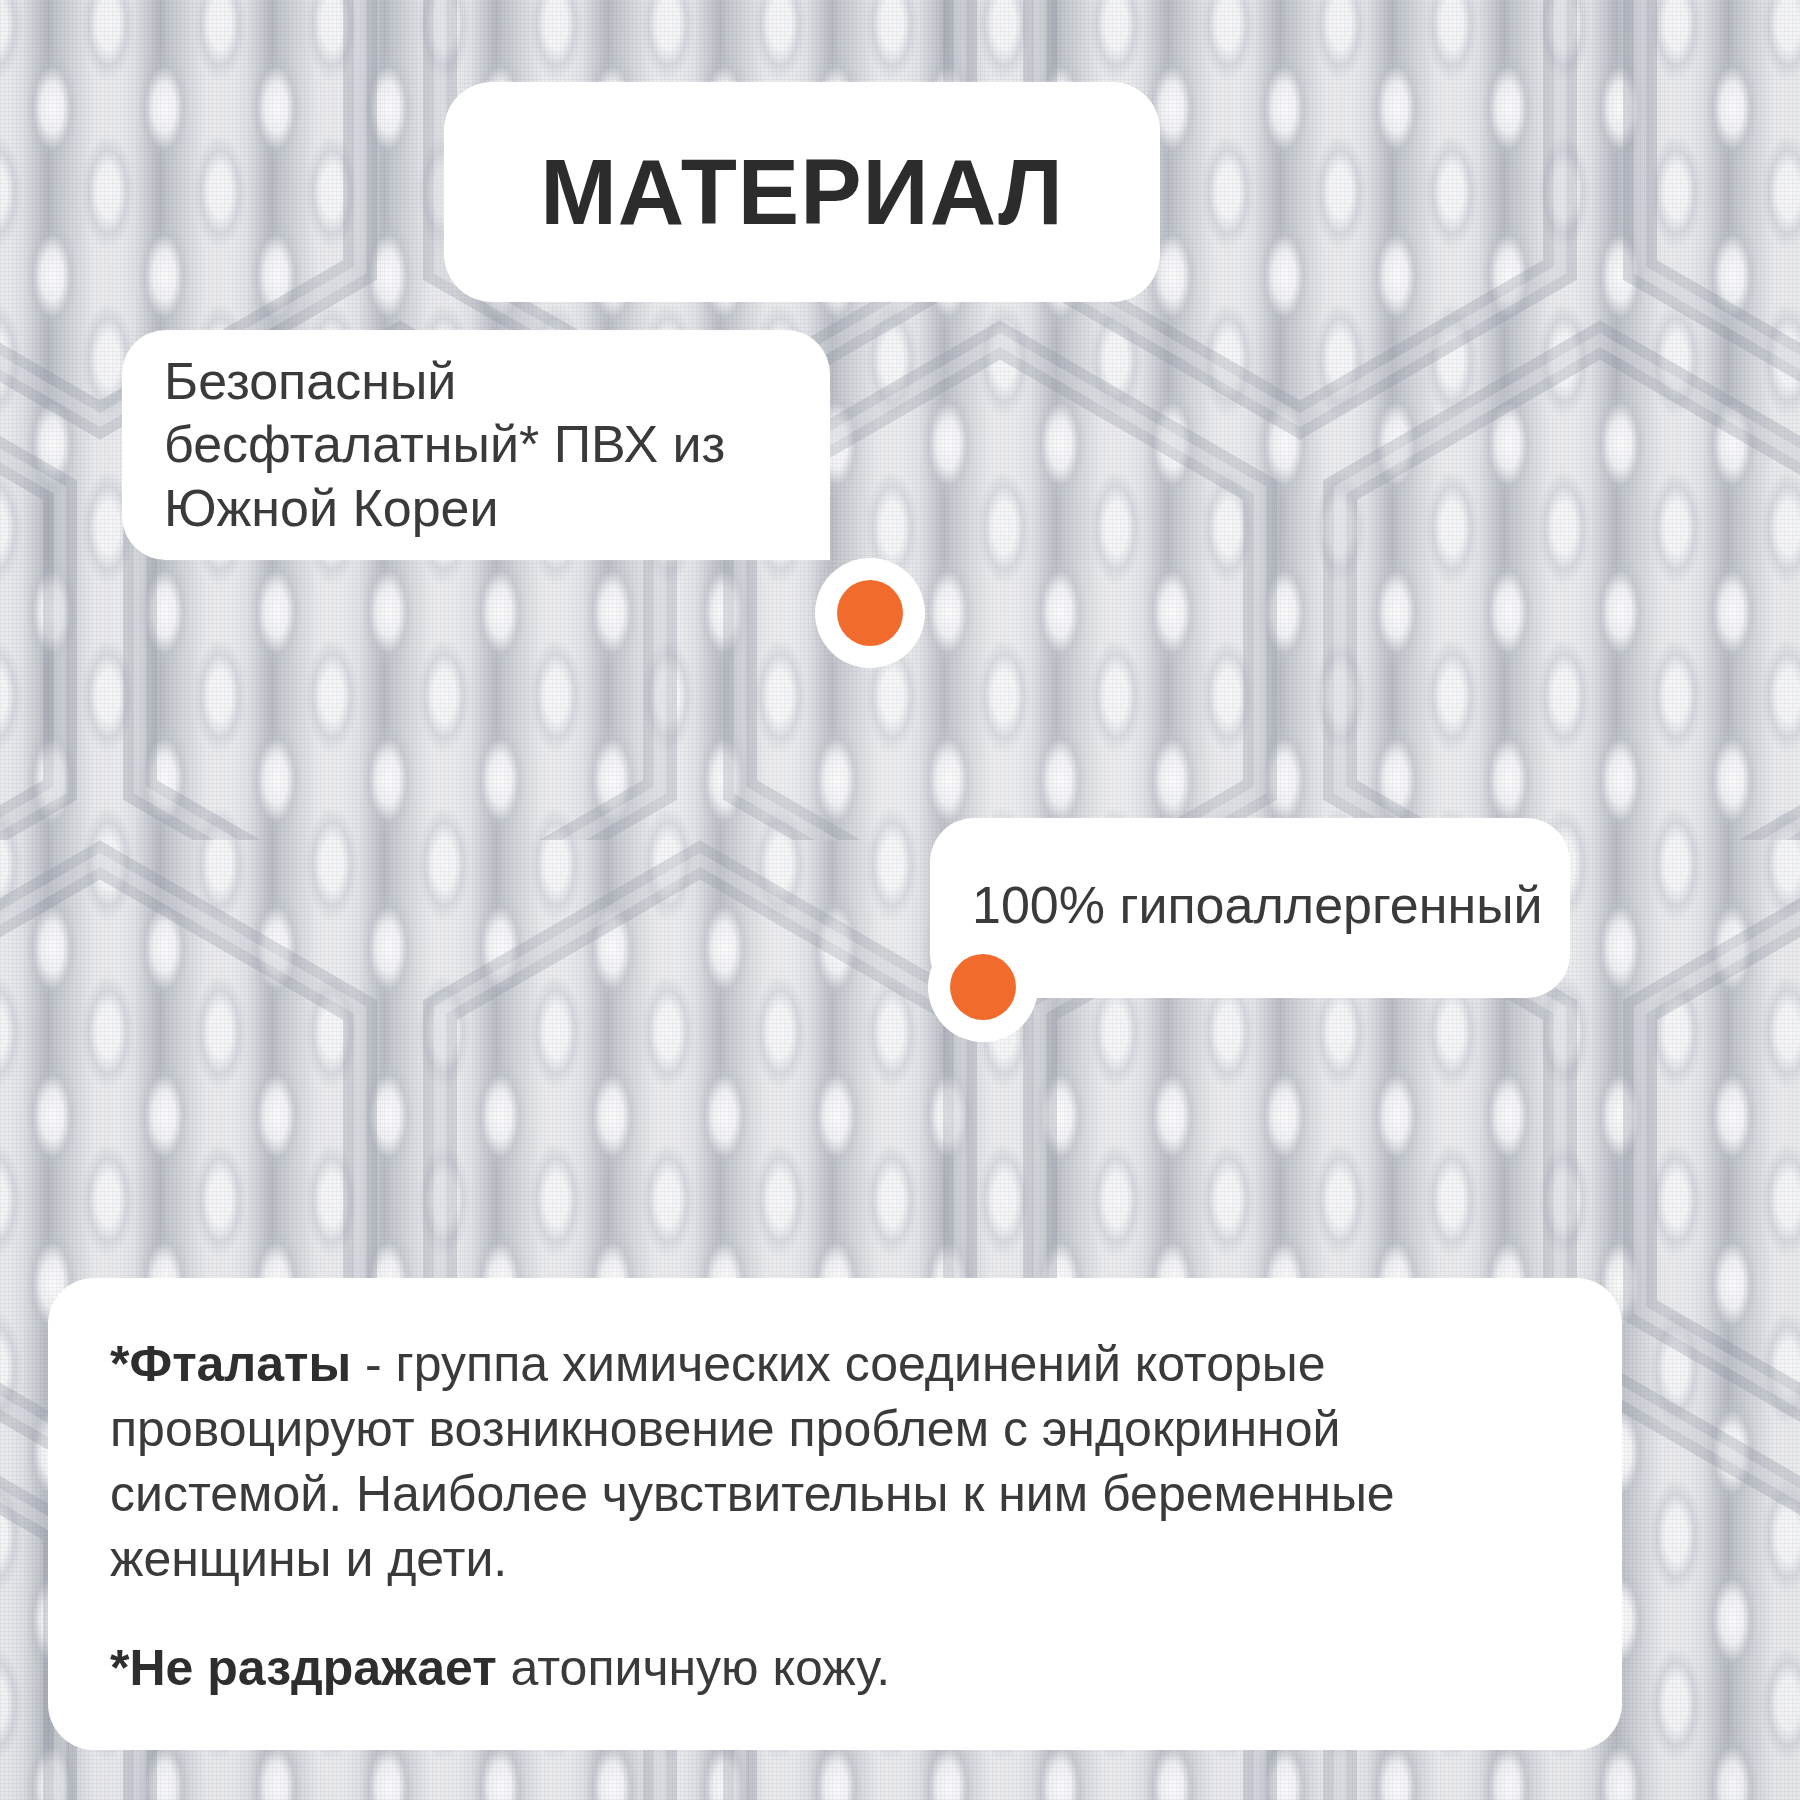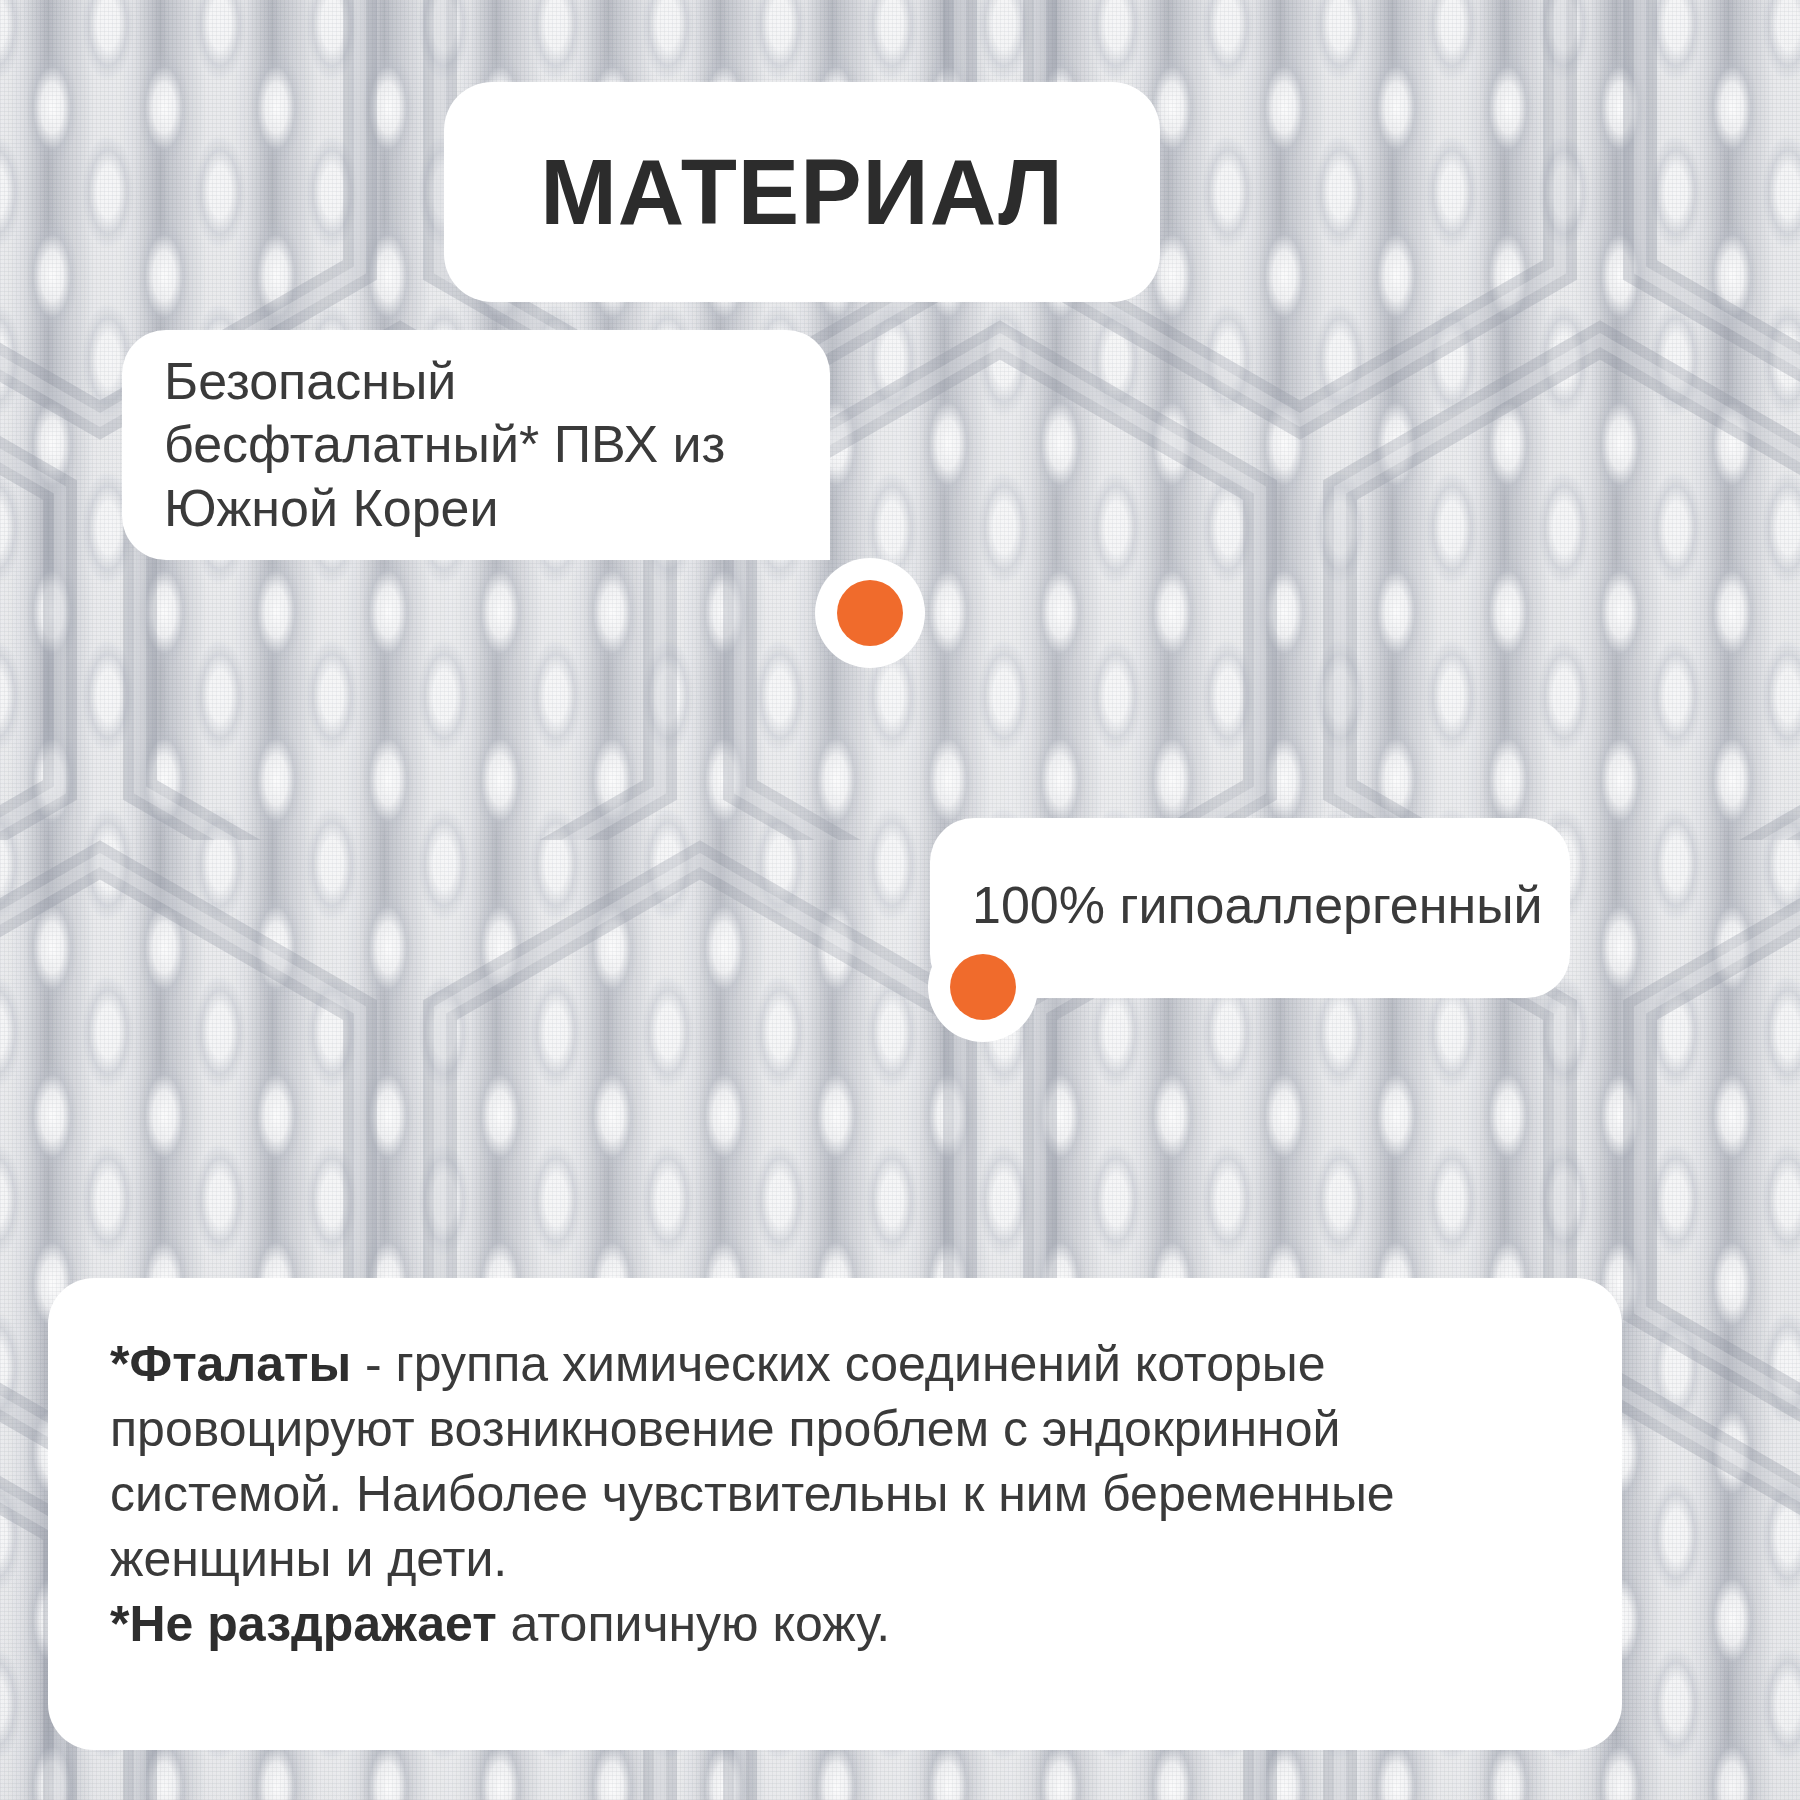--- a/index.html
+++ b/index.html
@@ -193,21 +193,21 @@
     border-radius: 46px;
     padding: 54px 62px 0 62px;
   }
   #info-card p {
     margin: 0;
     color: #3a3a3a;
     font-size: 50px;
     line-height: 1.30;
     font-weight: 400;
   }
-  #info-card p.second { }
+  #info-card p.second { margin-top: 44px; }
   #info-card b { font-weight: 700; color: #2e2e2e; }
 </style>
 </head>
 <body>
 
 <div id="stage">
 
   <div id="bg">
     <div class="ribs"></div>
     <div class="blobsA"></div>

